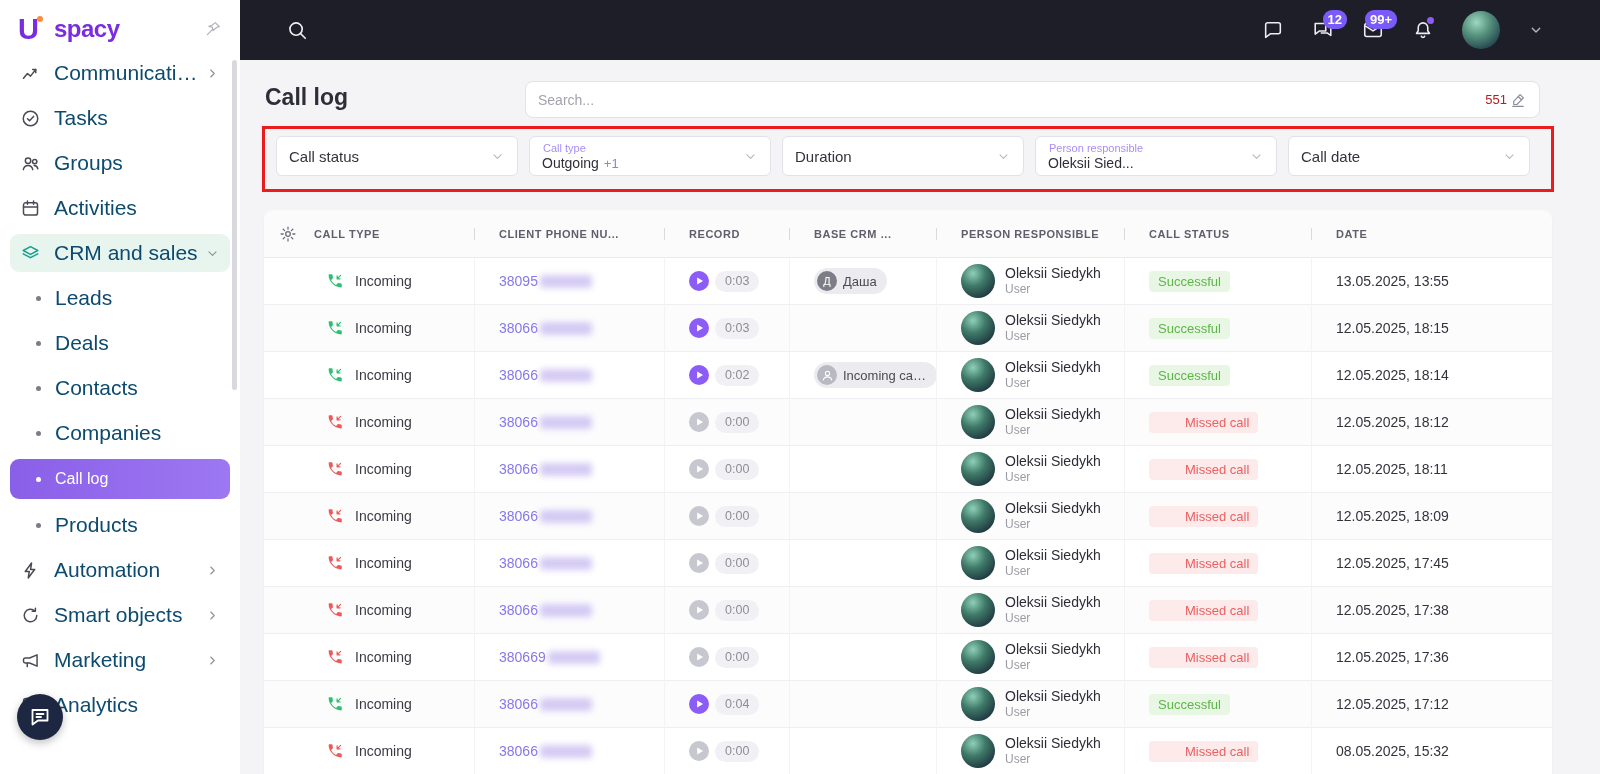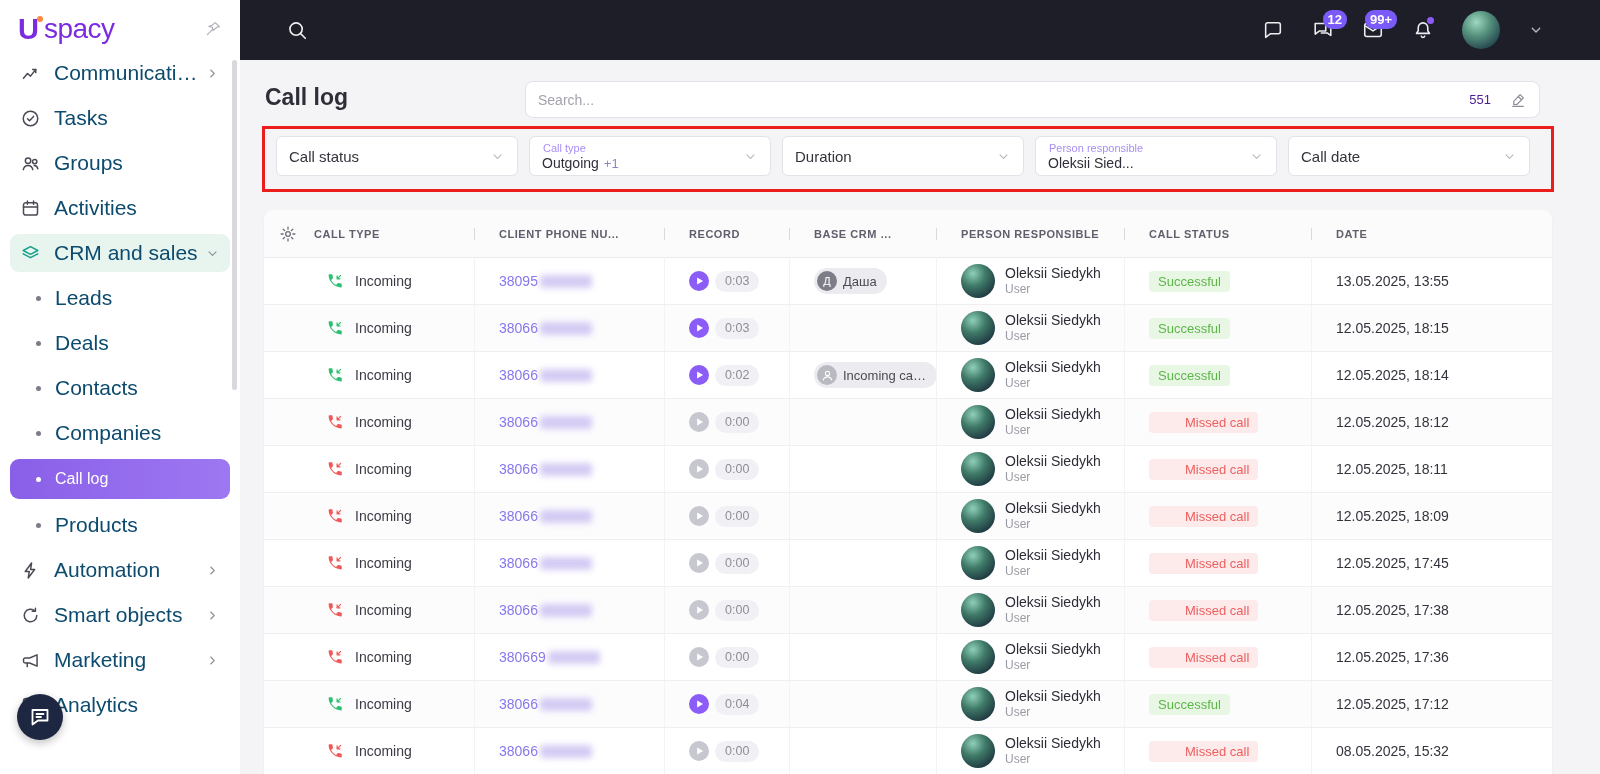--- a/index.html
+++ b/index.html
@@ -6,21 +6,21 @@
   html,body { width:1600px; height:774px; overflow:hidden;
     font-family:"Liberation Sans", sans-serif; background:#f4f4f6; }
   .app { position:relative; width:1600px; height:774px; }
 
   
   .sidebar { position:absolute; left:0; top:0; width:240px; height:774px; background:#fff; z-index:6; }
   .logo-row { height:48px; display:flex; align-items:center; padding:10px 18px 0 18px; position:relative; }
   .logo-u { font-size:29px; font-weight:800; color:#7b2be0; position:relative; line-height:1; }
   .logo-u::after { content:''; position:absolute; top:1px; right:-4px; width:6px; height:6px;
     background:#ff8a3c; border-radius:50%; }
-  .logo-text { font-size:28px; font-weight:400; color:#7b2be0; margin-left:5px; letter-spacing:-0.5px; }
+  .logo-text { font-size:24px; font-weight:700; color:#7b2be0; margin-left:15px; letter-spacing:-0.5px; }
   .pin { margin-left:auto; width:18px; height:18px; color:#b3b3bd; }
   .nav { padding:6px 10px 0 10px; }
   .nav-item { display:flex; align-items:center; height:38px; padding:0 10px; border-radius:9px;
     color:#0c4a6e; font-size:21px; cursor:pointer; margin-bottom:7px; }
   .nav-icon { width:21px; height:21px; margin-right:13px; color:#4a4a55; flex:none; display:flex; }
   .nav-icon.teal { color:#17a08c; }
   .nav-label { white-space:nowrap; overflow:hidden; text-overflow:ellipsis; }
   .nav-chev { margin-left:auto; width:15px; height:15px; color:#8d8d97; flex:none; }
   .nav-item.hl { background:#e8f5ef; }
   .nav-item.sub { padding-left:26px; }
@@ -45,21 +45,21 @@
   .tb-chev { width:16px; height:16px; color:#b9b9c3; }
 
   
   .main { position:absolute; left:240px; top:60px; right:0; bottom:0; background:#f4f4f6; overflow:hidden; }
   .page-title { position:absolute; left:25px; top:24px; font-size:23px; font-weight:700; color:#2e2e39; }
   .searchbar { position:absolute; left:285px; top:21px; width:1015px; height:37px; background:#fff;
     border:1px solid #e2e2e8; border-radius:8px; display:flex; align-items:center; padding:0 12px; }
   .search-input { flex:1; border:none; outline:none; font-size:14px; color:#3a3a44;
     font-family:"Liberation Sans", sans-serif; background:transparent; }
   .search-input::placeholder { color:#a3a3ad; }
-  .s-count { color:#4c1d95; font-size:13px; margin-right:18px; }
+  .s-count { color:#b91c1c; font-size:13px; margin-right:2px; }
   .s-erase { width:18px; height:18px; color:#8d8d97; display:flex; cursor:pointer; }
 
   
   .filters { position:absolute; left:36px; top:76px; display:flex; gap:11px; }
   .filter { width:242px; height:40px; background:#fff; border:1px solid #e2e2e8; border-radius:6px;
     display:flex; align-items:center; padding:0 12px; position:relative; cursor:pointer; }
   .flabel { font-size:15px; color:#33333d; }
   .flabel-sm { position:absolute; top:5px; left:13px; font-size:11px; color:#a98ef5; }
   .fvalue { margin-top:13px; font-size:14px; color:#2f2f3a; display:flex; align-items:baseline; }
   .fextra { color:#8d85c8; margin-left:5px; font-size:13px; }

